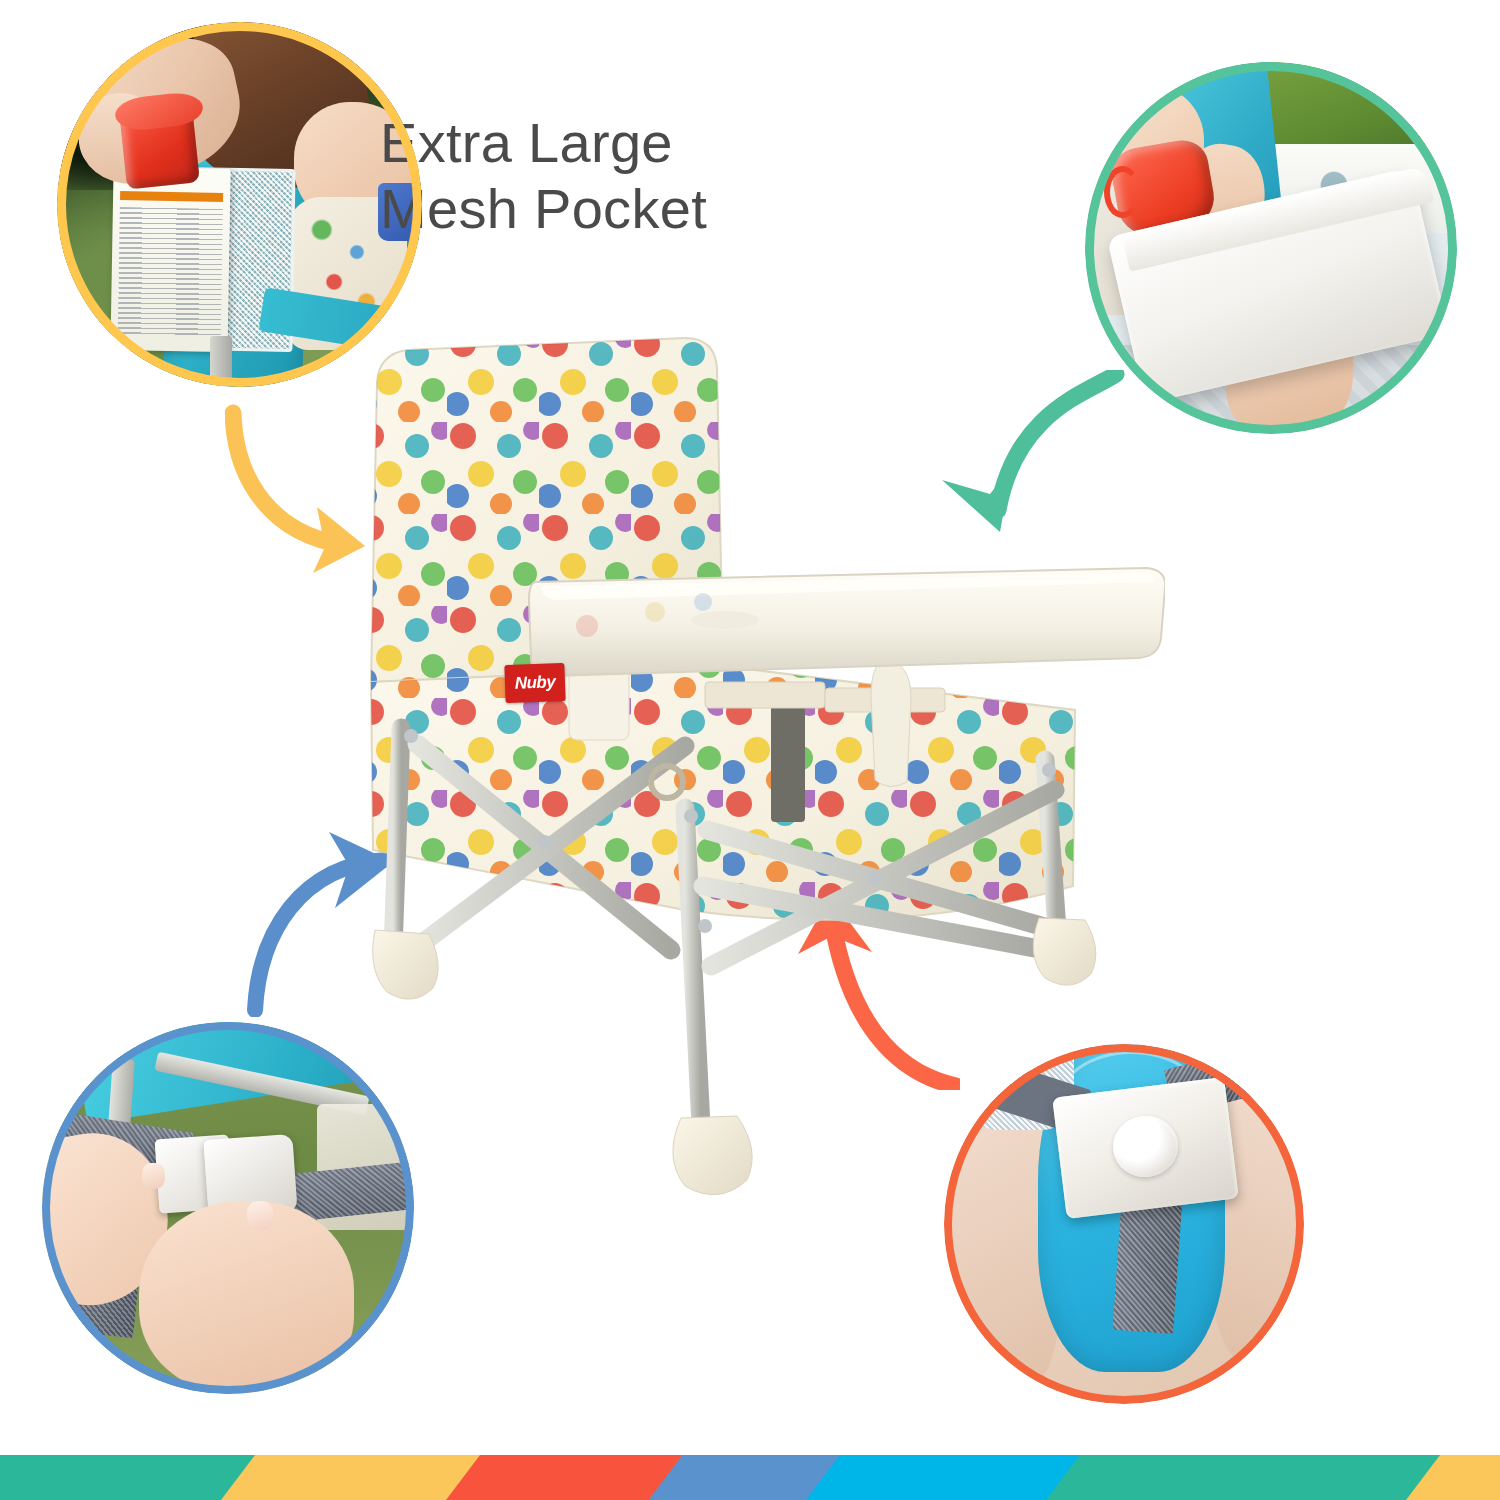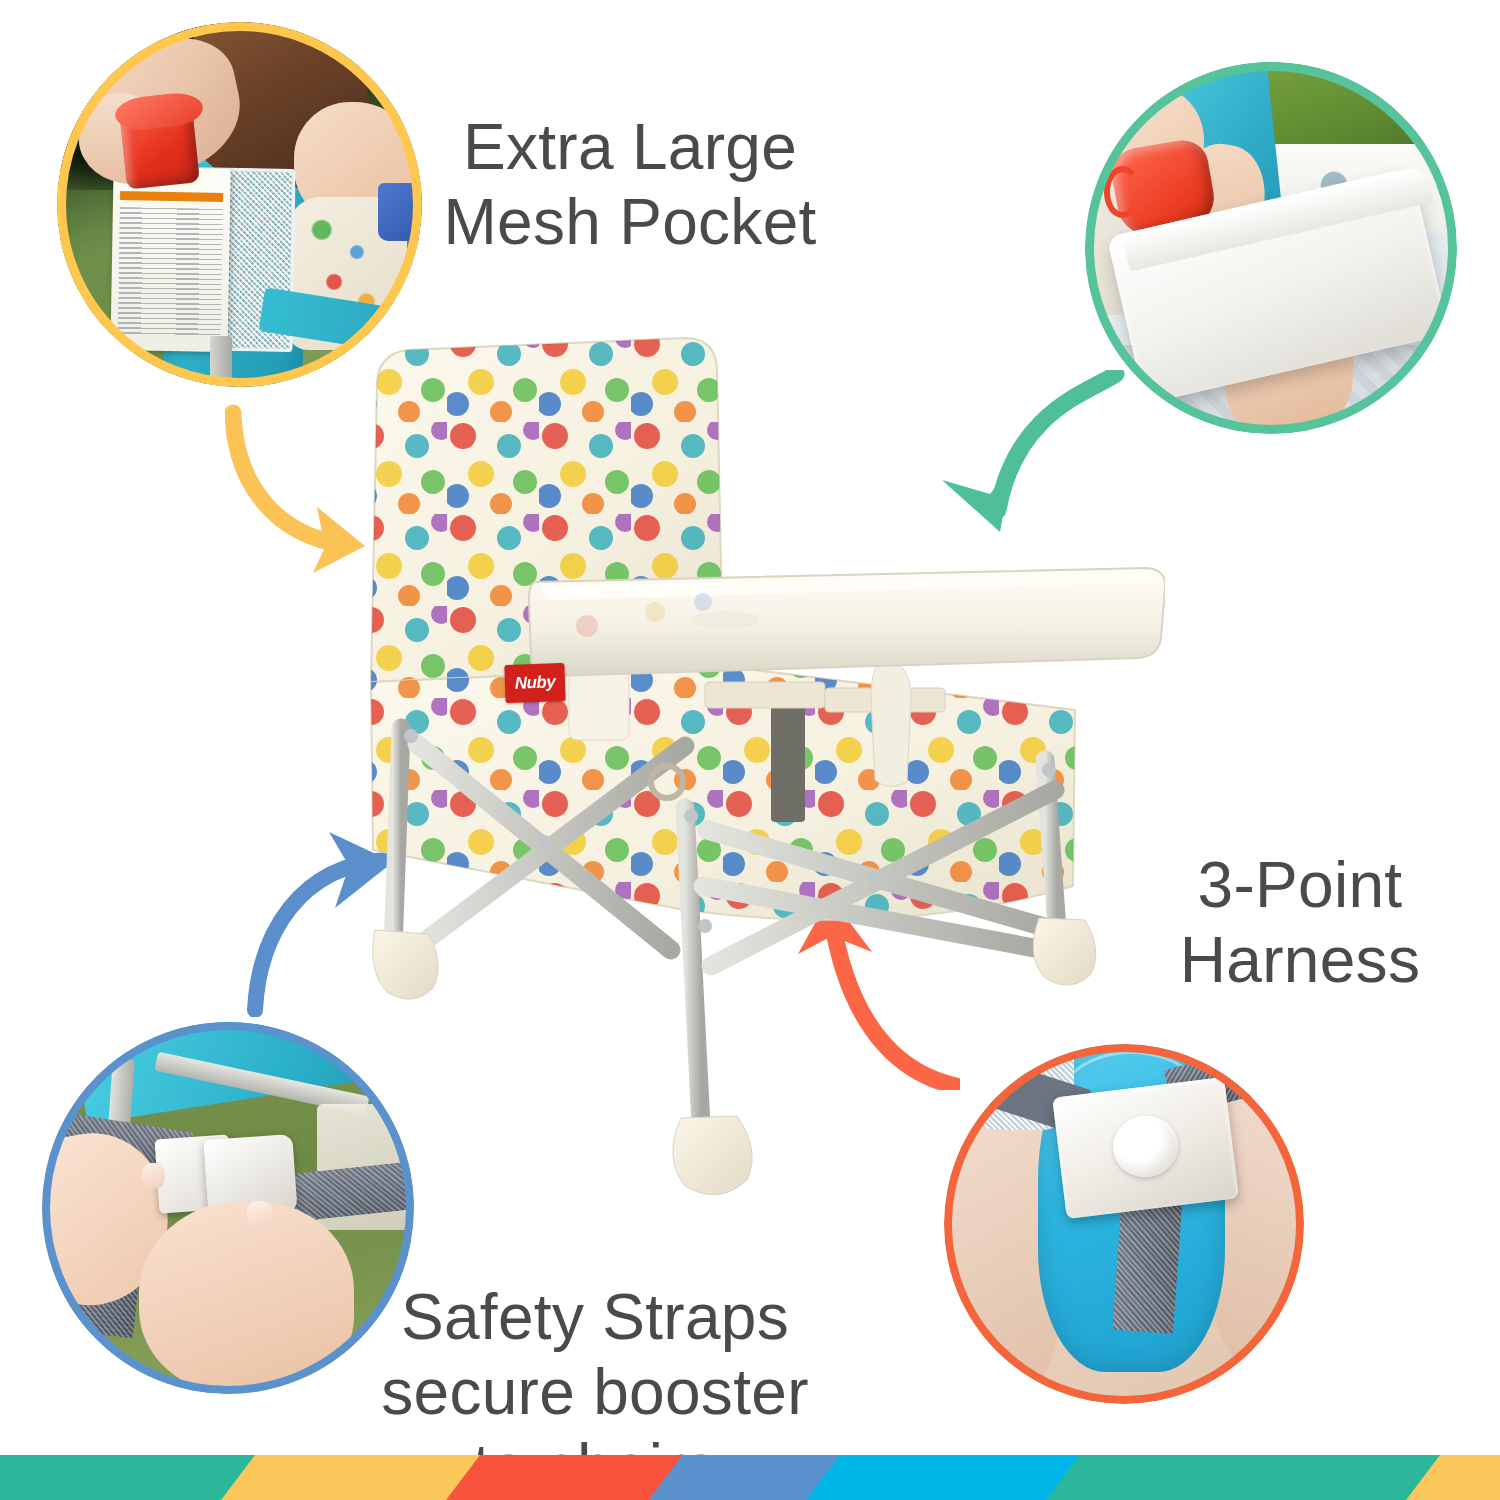--- a/index.html
+++ b/index.html
@@ -8,23 +8,23 @@
     background: #ffffff;
     font-family: "Liberation Sans", sans-serif;
     overflow: hidden;
   }
   #stage { position: relative; width: 1500px; height: 1500px; background: #fff; }
 
   
   .callout-text {
     position: absolute;
     color: #4a4a4a;
-    font-size: 64px;
+    font-size: 56px;
     line-height: 1.17;
-    text-align: center;
+    text-align: left;
     letter-spacing: 0.3px;
     white-space: pre-line;
     font-weight: 400;
   }
   #label-mesh   { left: 380px; top: 110px;  width: 500px; }
   #label-tray   { left: 1095px; top: 460px; width: 390px; }
   #label-harn   { left: 1120px; top: 848px; width: 360px; }
   #label-safe   { left: 360px; top: 1280px; width: 470px; }
 
   
@@ -456,26 +456,21 @@
   </svg>
 
   <div class="nuby-tag" style="background: rgb(210, 33, 28);">
     <span>Nuby</span>
   </div>
 
   <div class="callout-text" id="label-mesh">Extra Large
 Mesh Pocket</div>
 
 
-  <div class="callout-text" id="label-harn">3-Point
-Harness</div>
-
-  <div class="callout-text" id="label-safe">Safety Straps
-secure booster
-to chairs</div>
+
 
   <div id="footer-bar">
       <div class="seg" style="left: -34px; width: 323px; background: rgb(43, 183, 154); clip-path: polygon(34px 0px, 100% 0px, 289px 100%, 0px 100%);"></div>
       <div class="seg" style="left: 221px; width: 293px; background: rgb(251, 198, 90); clip-path: polygon(34px 0px, 100% 0px, 259px 100%, 0px 100%);"></div>
       <div class="seg" style="left: 446px; width: 270.5px; background: rgb(248, 84, 61); clip-path: polygon(34px 0px, 100% 0px, 236.5px 100%, 0px 100%);"></div>
       <div class="seg" style="left: 648.5px; width: 225.5px; background: rgb(90, 146, 206); clip-path: polygon(34px 0px, 100% 0px, 191.5px 100%, 0px 100%);"></div>
       <div class="seg" style="left: 806px; width: 308px; background: rgb(0, 181, 232); clip-path: polygon(34px 0px, 100% 0px, 274px 100%, 0px 100%);"></div>
       <div class="seg" style="left: 1046px; width: 428px; background: rgb(43, 183, 154); clip-path: polygon(34px 0px, 100% 0px, 394px 100%, 0px 100%);"></div>
       <div class="seg" style="left: 1406px; width: 128px; background: rgb(251, 198, 90); clip-path: polygon(34px 0px, 100% 0px, 94px 100%, 0px 100%);"></div>
     </div>

